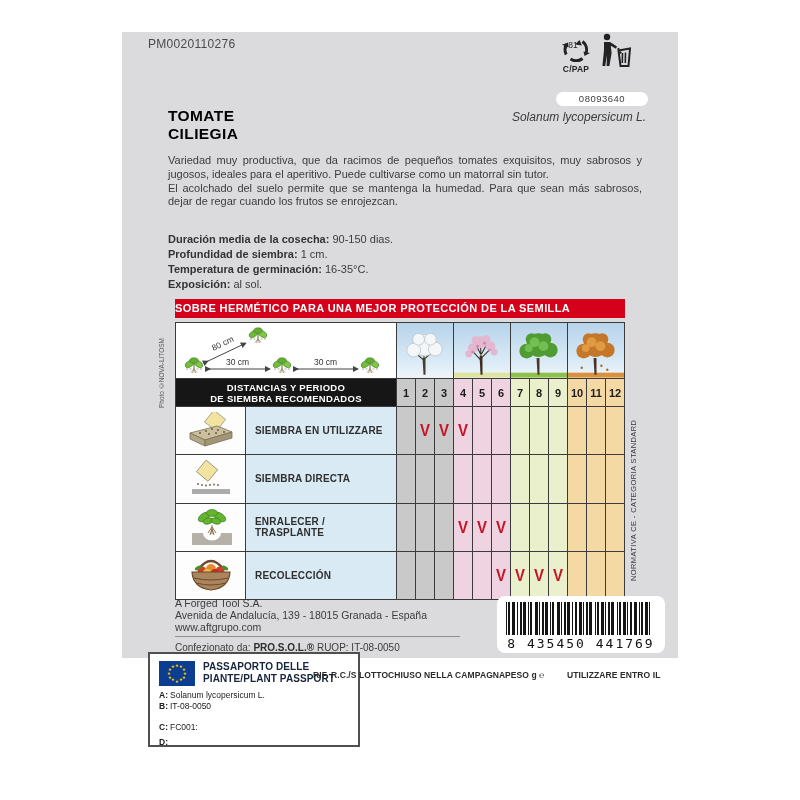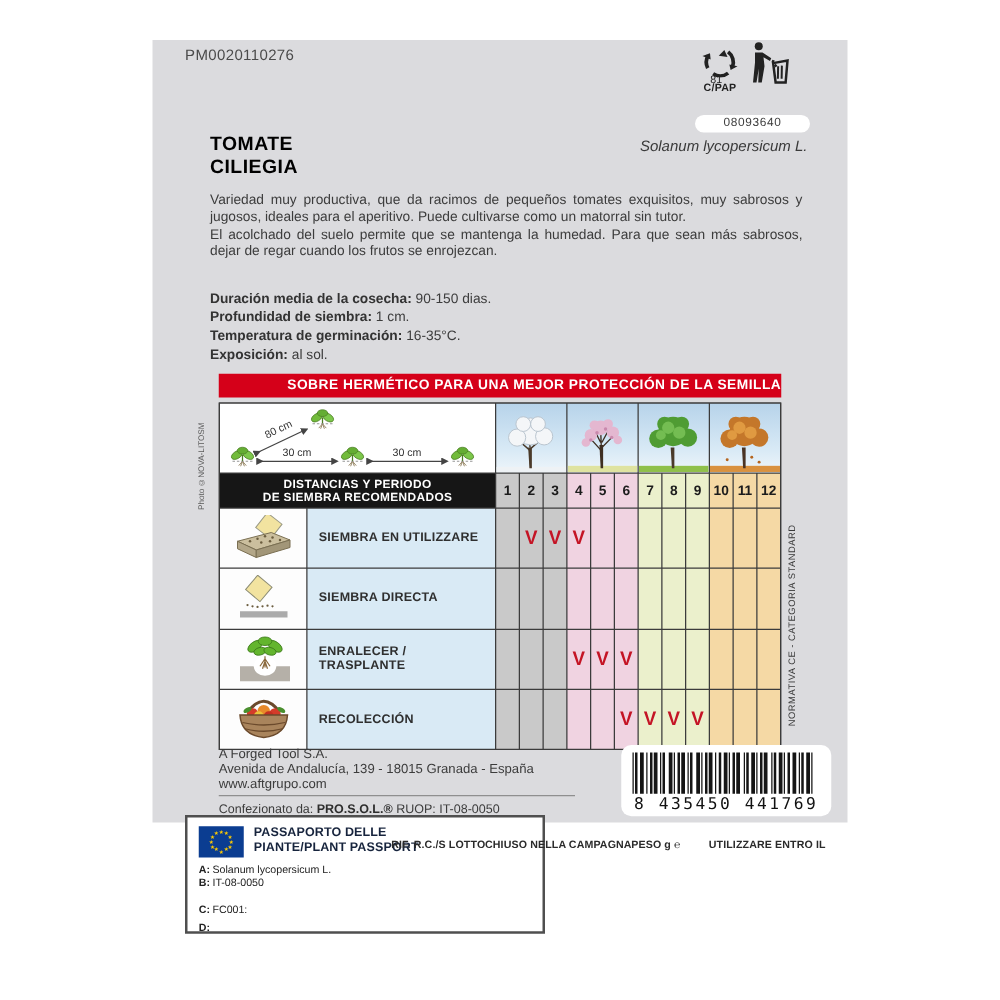--- a/index.html
+++ b/index.html
@@ -5,34 +5,34 @@
   * { margin:0; padding:0; box-sizing:border-box; }
   html,body { width:800px; height:800px; background:#ffffff; font-family:"Liberation Sans", sans-serif; color:#3d3d3d; }
   .page { position:relative; width:800px; height:800px; overflow:hidden; }
   .packet { position:absolute; left:122px; top:32px; width:556px; height:626px; background:#dbdbde; }
   .abs { position:absolute; }
 
   .code { left:148px; top:37px; font-size:12px; color:#4a4a4a; letter-spacing:.3px; }
 
   
   .recy { left:556px; top:36px; width:40px; text-align:center; }
-  .recy .num { position:absolute; left:0; top:22px; width:34px; text-align:center; font-size:8.5px; font-weight:normal; color:#222; }
+  .recy .num { position:absolute; left:0; top:4px; width:34px; text-align:center; font-size:8.5px; font-weight:normal; color:#222; }
   .recy .mat { font-size:8.5px; font-weight:bold; color:#222; margin-top:-2px; letter-spacing:.2px; }
   .tidy { left:598px; top:33px; }
 
   .pill { left:556px; top:92px; width:92px; height:14px; background:#fff; border-radius:7px; font-size:9.5px; color:#3d3d3d; text-align:center; line-height:14px; letter-spacing:.5px; }
   .species { left:430px; top:110px; width:216px; text-align:right; font-size:12px; font-style:italic; color:#3a3a3a; }
 
   .title { left:168px; top:107px; font-size:15.5px; font-weight:bold; line-height:17.5px; color:#000000; letter-spacing:.4px; }
 
   .desc { left:168px; top:154px; width:474px; font-size:11px; line-height:13.8px; text-align:justify; color:#3c3c3c; }
   .fields { left:168px; top:216px; font-size:11px; line-height:15px; color:#3c3c3c;margin-top:16px; }
   .fields b { color:#333; }
 
-  .banner { left:175px; top:299px; width:450px; height:19px; background:#d50019; color:#fff; font-size:11px; font-weight:bold; text-align:right; line-height:19px; letter-spacing:.4px; }
+  .banner { left:175px; top:299px; width:450px; height:19px; background:#d50019; color:#fff; font-size:11px; font-weight:bold; text-align:left; line-height:19px; letter-spacing:.4px; }
 
   
   .cal { left:175px; top:322px; width:450px; height:278px; display:grid;
          grid-template-columns:69px 150px repeat(12,1fr);
          grid-template-rows:55px 27px repeat(4,1fr);
          background:#3b3b3b; gap:1px; border:1px solid #3b3b3b; }
   .cal > div { overflow:hidden; }
   .c-diagram { grid-area:1/1/2/3; background:#fff; display:flex; align-items:center; justify-content:center; }
   .c-season { grid-row:1; background:linear-gradient(180deg,#b7d3ea 0%,#d9eaf6 68%,#eef5fa 100%); display:flex; align-items:flex-end; justify-content:center; }
   .c-s0{grid-column:3/6} .c-s1{grid-column:6/9} .c-s2{grid-column:9/12} .c-s3{grid-column:12/15}
@@ -51,21 +51,21 @@
   .addr { left:175px; top:597px; font-size:10.5px; line-height:12.2px; color:#3c3c3c; }
   .divider { left:175px; top:636px; width:285px; border-top:1px solid #8f8f8f; height:0; }
   .packer { left:175px; top:642px; font-size:10px; color:#3c3c3c; }
   .packer b { color:#2e2e2e; }
 
   .bcbox { left:497px; top:596px; width:168px; height:57px; background:#fff; border-radius:8px; padding:6px 9px 3px 9px; }
   .bars { height:33px; display:flex; align-items:stretch; }
   .bars i { background:#151515; display:block; }
   .bcdigits { font-size:13px; color:#111; letter-spacing:2px; text-align:center; margin-top:1px; font-family:"DejaVu Sans Mono", monospace; }
 
-  .passport { left:148px; top:652px; width:288px; height:95px; background:#fff; border:2px solid #4f4f4f; }
+  .passport { left:148px; top:652px; width:212px; height:95px; background:#fff; border:2px solid #4f4f4f; }
   .euflag { position:absolute; left:9px; top:7px; width:36px; height:25px; background:#0b3d91; }
   .euflag span { position:absolute; color:#ffcc00; font-size:4.5px; line-height:4.5px; }
   .pp-title { position:absolute; left:53px; top:7px; font-size:10px; font-weight:bold; color:#17243d; line-height:11.5px; letter-spacing:.1px; }
   .pp-item { position:absolute; left:9px; font-size:8.5px; color:#222; }
   .pp-item b { margin-right:2px; }
 
   .blabel { font-size:8.5px; font-weight:bold; color:#2b2b2b; letter-spacing:.1px; }
 </style>
 </head>
 <body>

